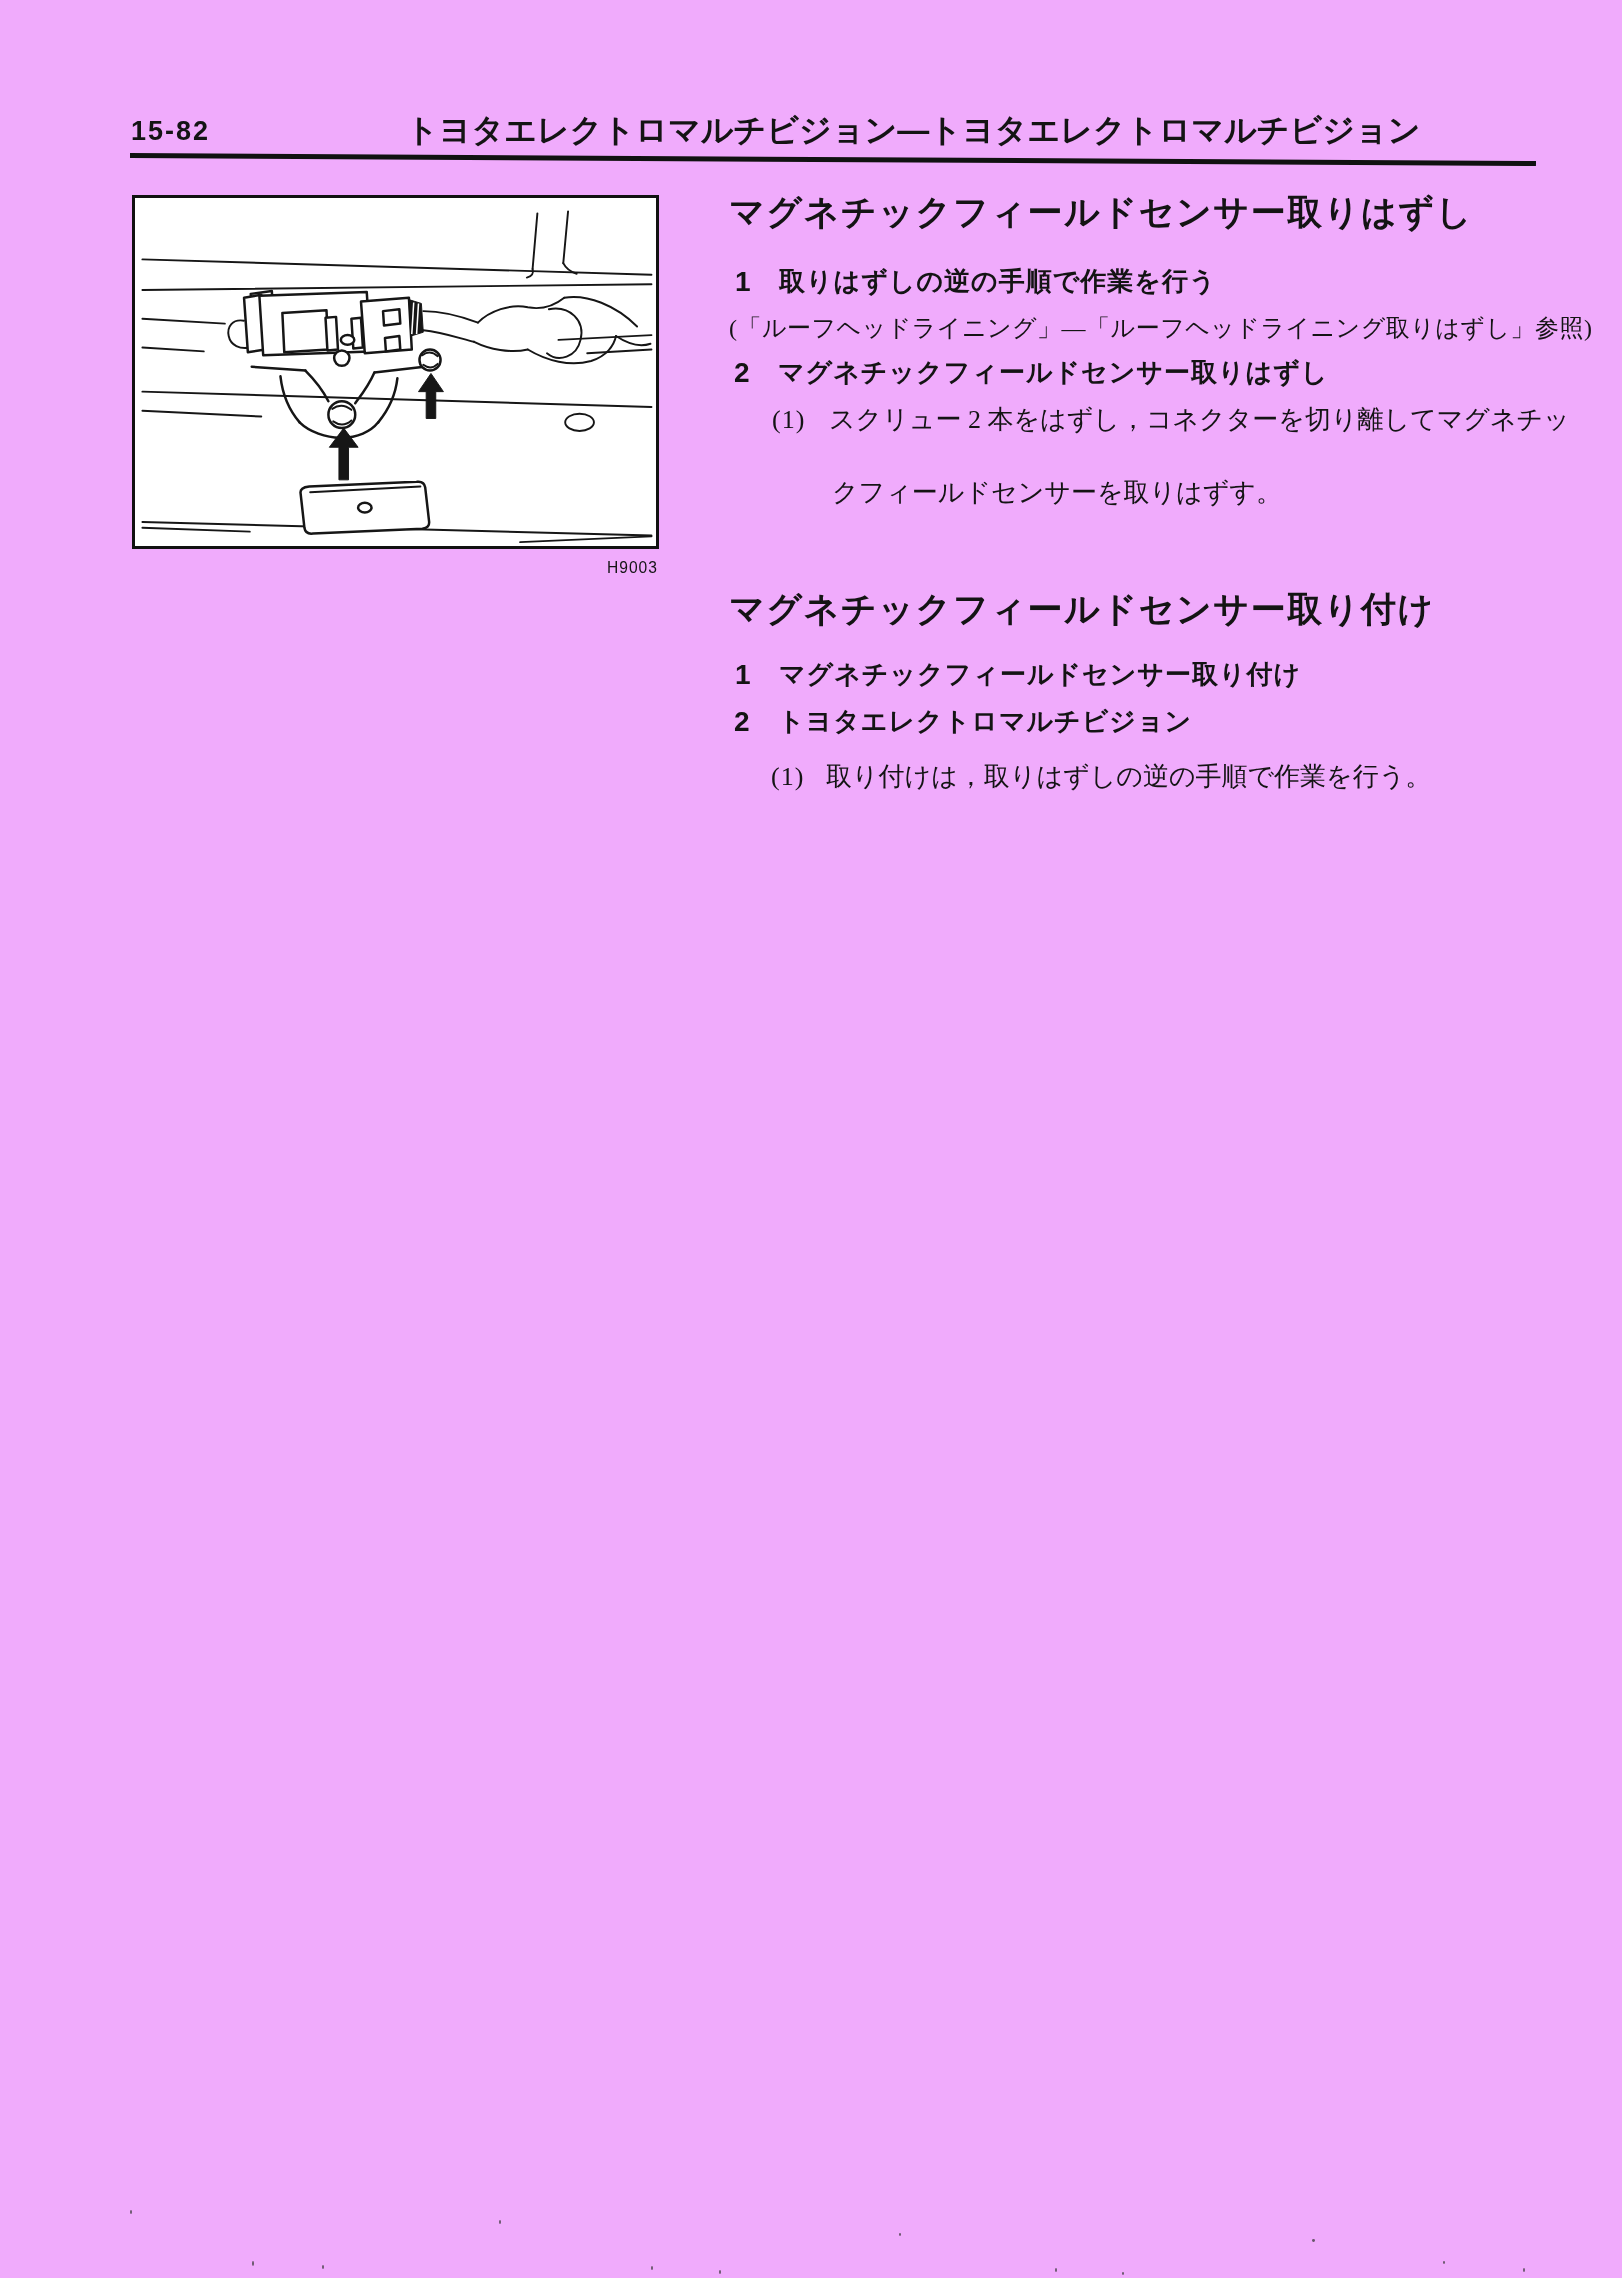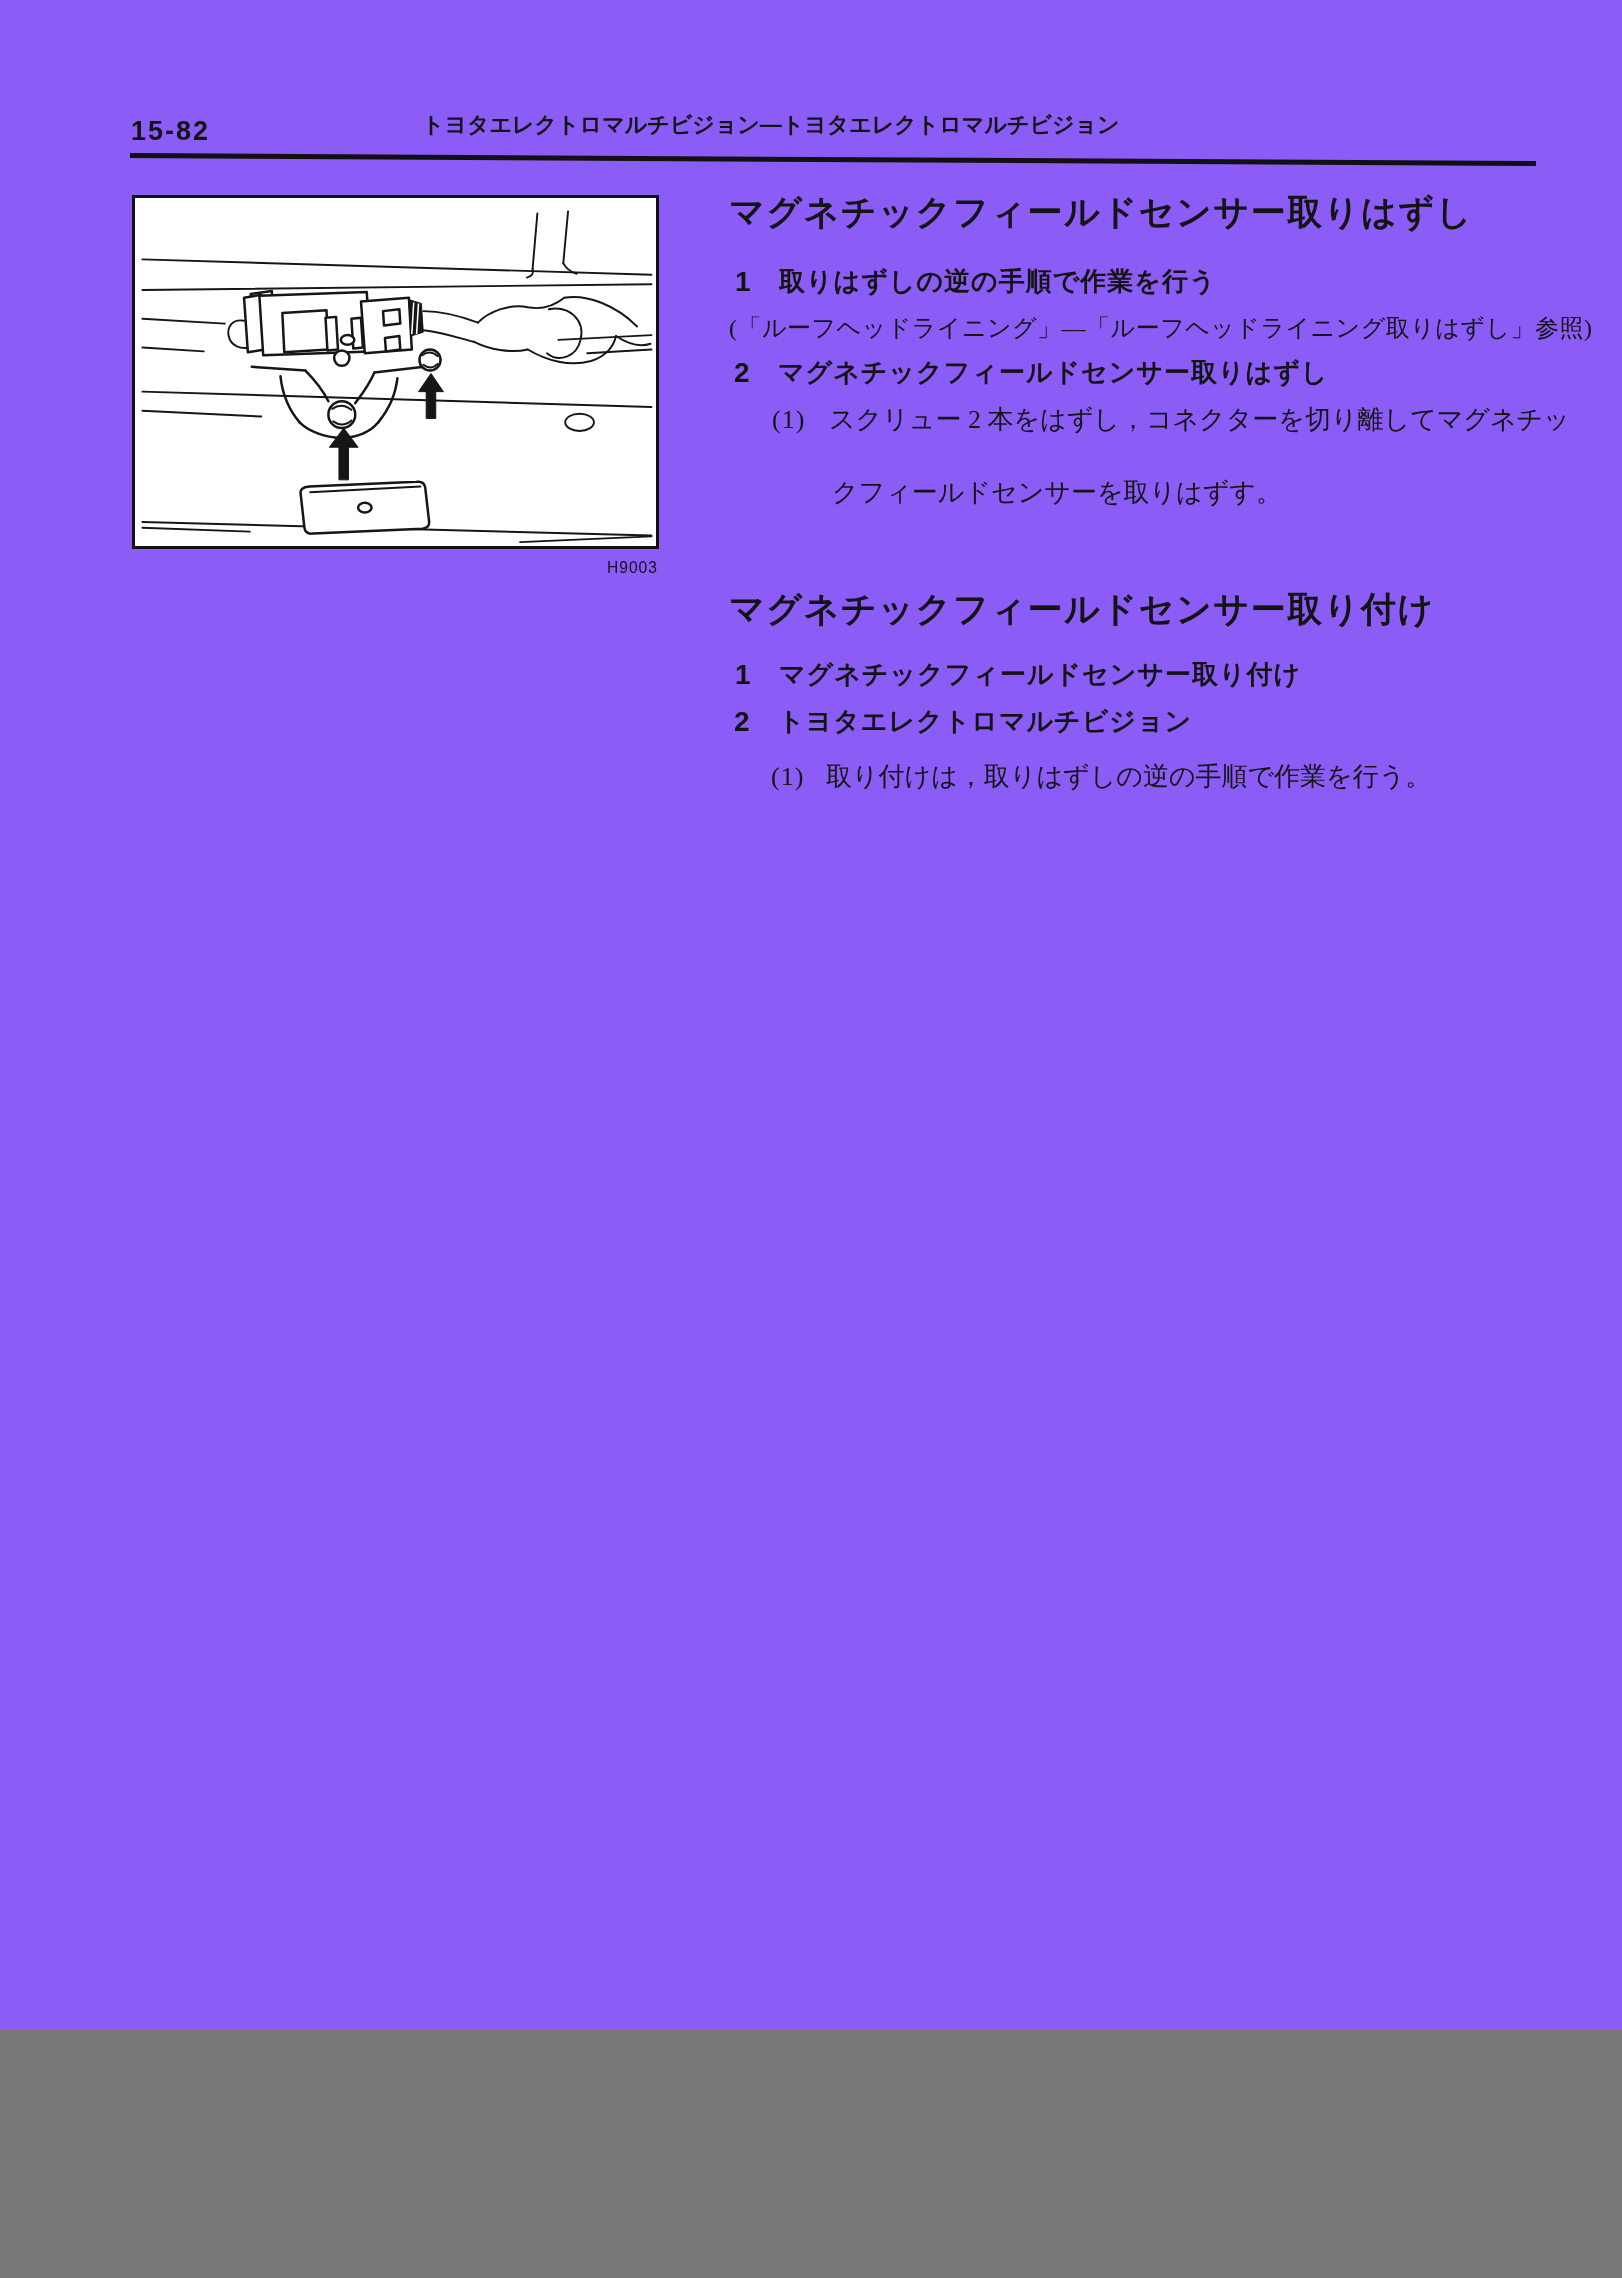--- a/index.html
+++ b/index.html
@@ -1,27 +1,27 @@
 <!DOCTYPE html>
 <html><head>
 <meta charset="utf-8">
 <style>
   html,body{margin:0;padding:0;background:#777;}
   .page{
     position:relative;
-    width:1623px;height:2030px;
-    background:#8b5cf6;
+    width:1623px;height:2278px;
+    background:#f0abfc;
     overflow:hidden;
     font-family:"Liberation Sans",sans-serif;
     color:#141414;
   }
   .abs{position:absolute;line-height:1;}
   
   .page-num{left:131px;top:118px;font-size:27px;font-weight:bold;letter-spacing:2px;}
-  .hdr-title{left:406px;top:114px;font-size:22px;font-weight:bold;letter-spacing:0px;white-space:nowrap;margin-left:16px;}
+  .hdr-title{left:406px;top:114px;font-size:32px;font-weight:bold;letter-spacing:0px;white-space:nowrap;}
   .hdr-rule{left:130px;top:153px;width:1406px;height:4.9px;background:#111;transform:rotate(0.33deg);transform-origin:left center;}
   
   .fig-box{left:132px;top:195px;width:527px;height:354px;border:3.9px solid #111;background:#fff;box-sizing:border-box;}
   .fig-code{left:607px;top:560px;font-size:15.6px;font-weight:normal;letter-spacing:1px;}
   
   .h1a{left:729px;top:194px;}
   .h2a{left:729px;top:591px;}
   .heading{font-size:35px;font-weight:bold;letter-spacing:1.5px;white-space:nowrap;}
   .item{display:flex;white-space:nowrap;font-weight:bold;}
   .item .num{font-size:28px;width:44px;}

